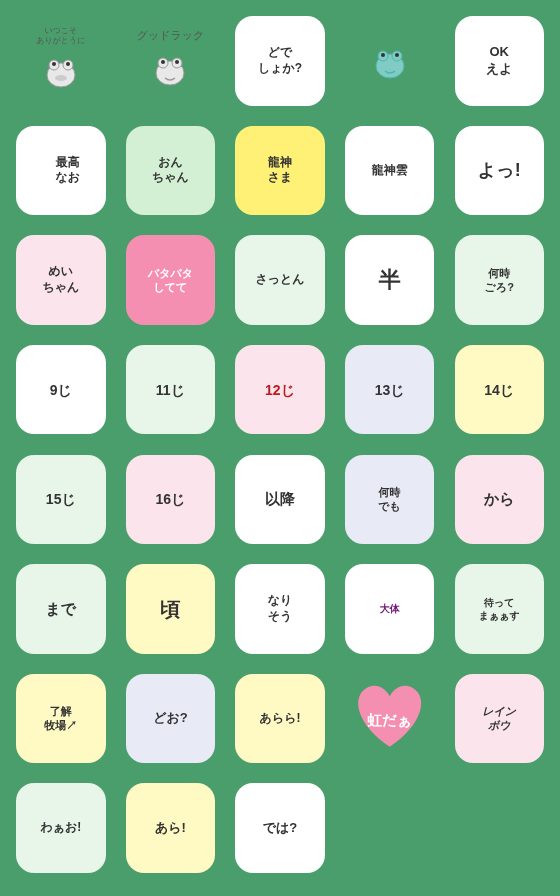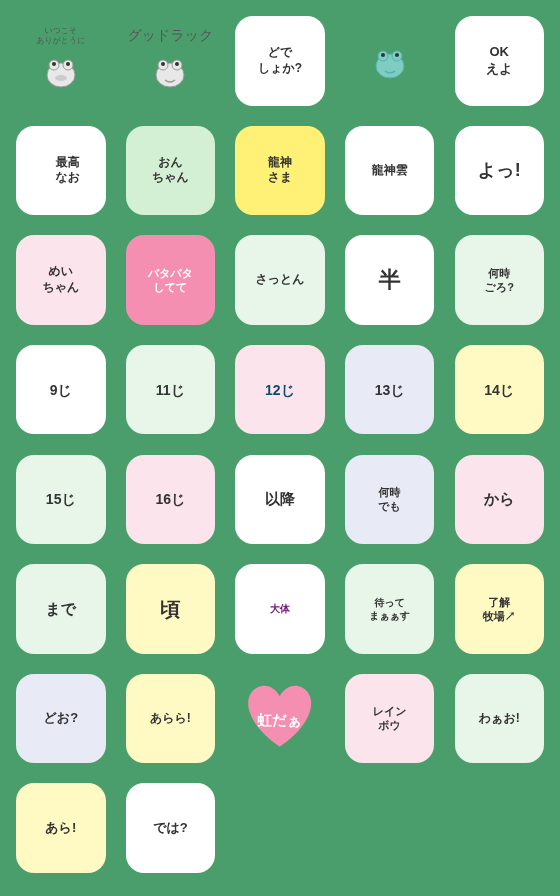--- a/index.html
+++ b/index.html
@@ -70,21 +70,21 @@
         <circle cx="32" cy="20" r="5" fill="#e8e8e8" stroke="#999" stroke-width="1"></circle>
         <circle cx="18" cy="19" r="2" fill="#333"></circle>
         <circle cx="32" cy="19" r="2" fill="#333"></circle>
         <ellipse cx="25" cy="33" rx="6" ry="3" fill="#ccc"></ellipse>
       </svg>
     </div>
   </div>
 
   <div class="sticker">
     <div class="frog-sticker">
-      <span style="font-size:14px; color:#555;">グッドラック</span>
+      <span style="font-size:11px; color:#555;">グッドラック</span>
       <svg class="frog-svg" viewBox="0 0 50 50" fill="none" xmlns="http://www.w3.org/2000/svg">
         <ellipse cx="25" cy="30" rx="14" ry="12" fill="#e8e8e8" stroke="#999" stroke-width="1"></ellipse>
         <circle cx="18" cy="20" r="5" fill="#e8e8e8" stroke="#999" stroke-width="1"></circle>
         <circle cx="32" cy="20" r="5" fill="#e8e8e8" stroke="#999" stroke-width="1"></circle>
         <circle cx="18" cy="19" r="2" fill="#333"></circle>
         <circle cx="32" cy="19" r="2" fill="#333"></circle>
         <path d="M20 35 Q25 39 30 35" stroke="#999" stroke-width="1.5" fill="none"></path>
       </svg>
     </div>
   </div>
@@ -142,21 +142,21 @@
     <div class="bubble" style="background:#e8f5e9; color:#333; font-size:11px;">何時<br>ごろ?</div>
   </div>
 
   <div class="sticker">
     <div class="bubble" style="background:#ffffff; color:#333; font-size:14px;">9じ</div>
   </div>
   <div class="sticker">
     <div class="bubble" style="background:#e8f5e9; color:#333; font-size:14px;">11じ</div>
   </div>
   <div class="sticker">
-    <div class="bubble" style="background:#fce4ec; color:#0c4a6e; font-size:14px;">12じ</div>
+    <div class="bubble" style="background:#fce4ec; color:#b91c1c; font-size:14px;">12じ</div>
   </div>
   <div class="sticker">
     <div class="bubble" style="background:#e8eaf6; color:#333; font-size:14px;">13じ</div>
   </div>
 
   <div class="sticker">
     <div class="bubble" style="background:#fff9c4; color:#333; font-size:14px;">14じ</div>
   </div>
   <div class="sticker">
     <div class="bubble" style="background:#e8f5e9; color:#333; font-size:14px;">15じ</div>
@@ -172,20 +172,23 @@
   </div>
 
   <div class="sticker">
     <div class="bubble" style="background:#fce4ec; color:#333; font-size:15px;">から</div>
   </div>
   <div class="sticker">
     <div class="bubble" style="background:#e8f5e9; color:#333; font-size:15px;">まで</div>
   </div>
   <div class="sticker">
     <div class="bubble" style="background:#fff9c4; color:#333; font-size:20px;">頃</div>
+  </div>
+  <div class="sticker">
+    <div class="bubble" style="background:#ffffff; color:#333; font-size:12px;">なり<br>そう</div>
   </div>
   <div class="sticker">
     <div class="bubble" style="background:#ffffff; color:#701a75; font-size:10px;">大体</div>
   </div>
 
   <div class="sticker">
     <div class="bubble" style="background:#e8f5e9; color:#333; font-size:10px;">待って<br>まぁぁす</div>
   </div>
   <div class="sticker">
     <div class="bubble" style="background:#fff9c4; color:#333; font-size:11px;">了解<br>牧場↗</div>
@@ -200,21 +203,21 @@
     <div style="position:relative; width:88%; height:88%; display:flex; align-items:flex-end; justify-content:center;">
 
       <svg viewBox="0 0 80 80" width="100%" height="100%">
         <path d="M40 65 C10 45 5 20 20 12 C28 8 36 12 40 20 C44 12 52 8 60 12 C75 20 70 45 40 65Z" fill="#f48fb1"></path>
         <text x="40" y="46" text-anchor="middle" font-size="13" font-family="sans-serif" fill="white" font-weight="bold">虹だぁ</text>
       </svg>
     </div>
   </div>
 
   <div class="sticker">
-    <div class="bubble" style="background:#fce4ec; color:#333; font-size:11px;">レイン<br>ボウ</div>
+    <div class="bubble" style="background:#fce4ec; color:#333; font-size:11px;font-style:italic;">レイン<br>ボウ</div>
   </div>
   <div class="sticker">
     <div class="bubble" style="background:#e8f5e9; color:#333; font-size:12px;">わぁお!</div>
   </div>
   <div class="sticker">
     <div class="bubble" style="background:#fff9c4; color:#333; font-size:13px;">あら!</div>
   </div>
   <div class="sticker">
     <div class="bubble" style="background:#ffffff; color:#333; font-size:13px;">では?</div>
   </div>

